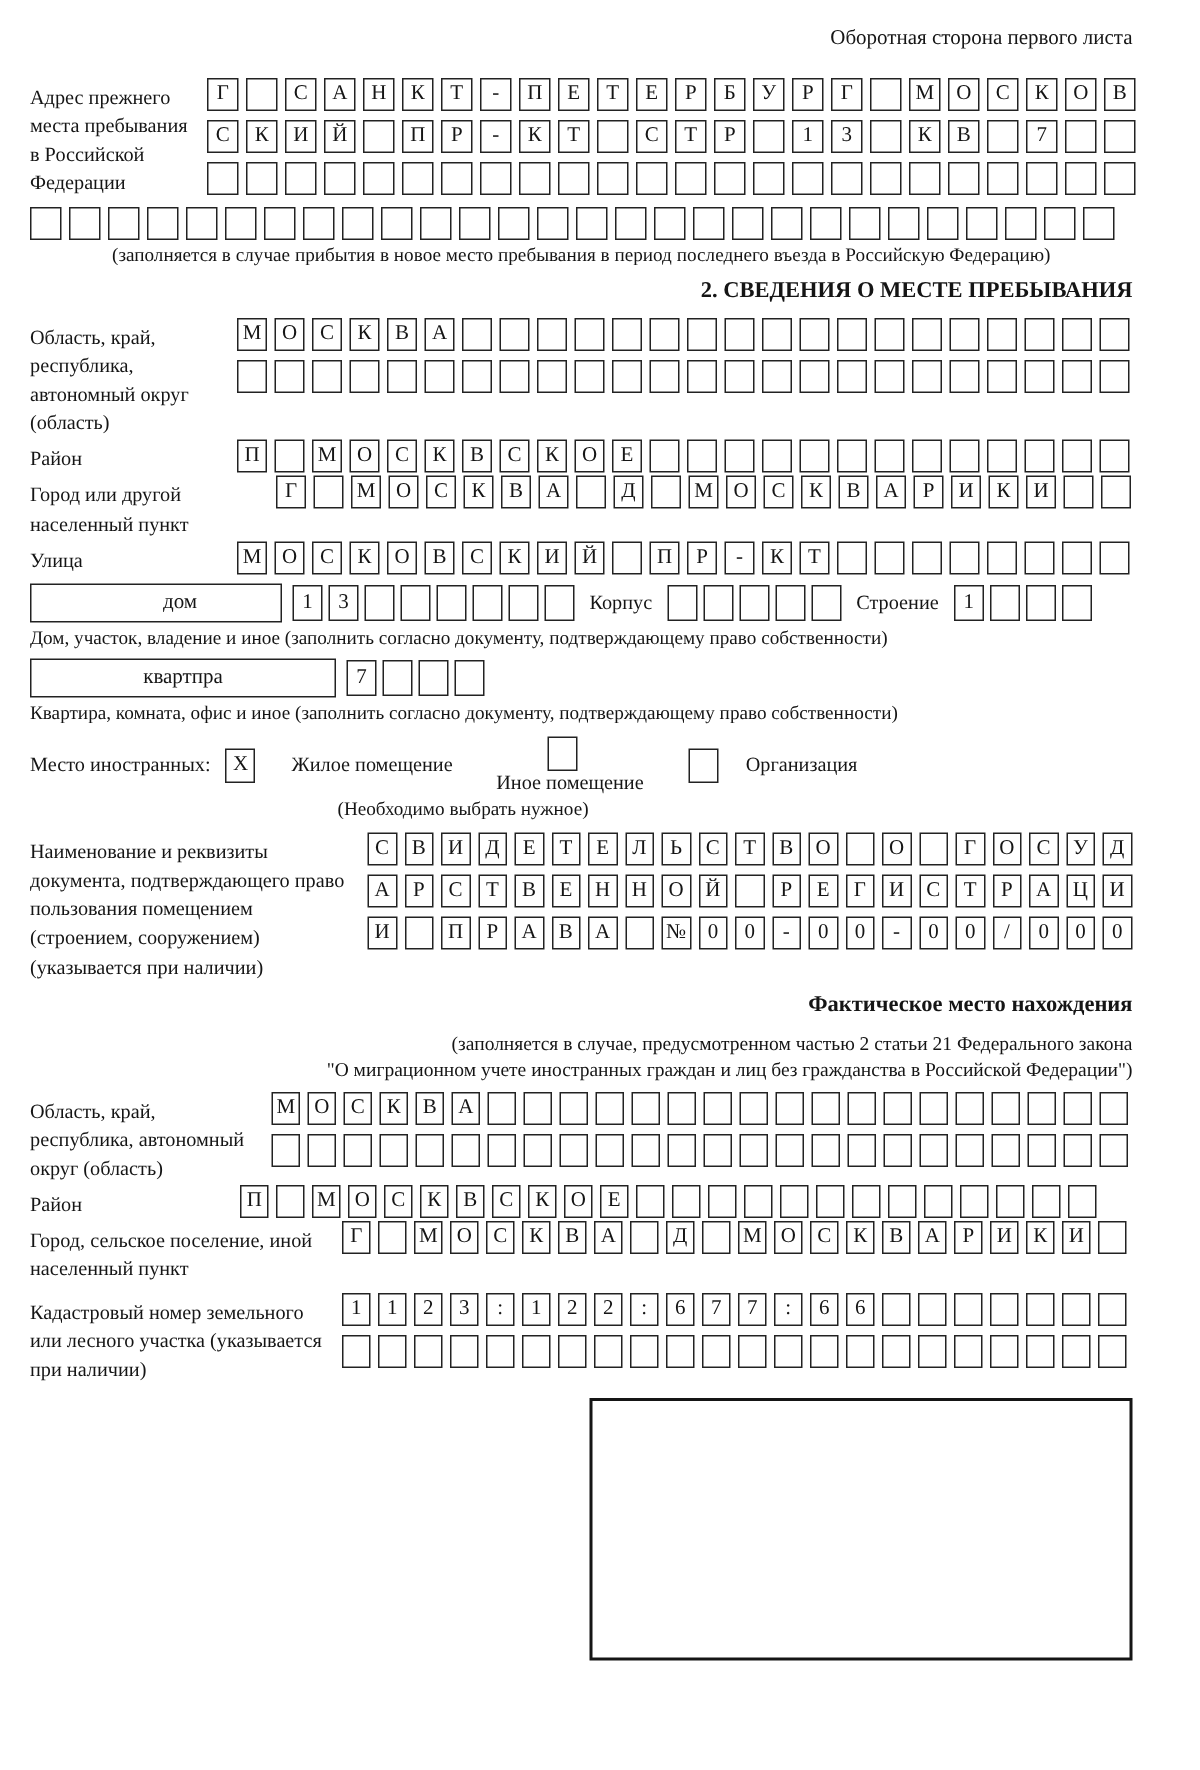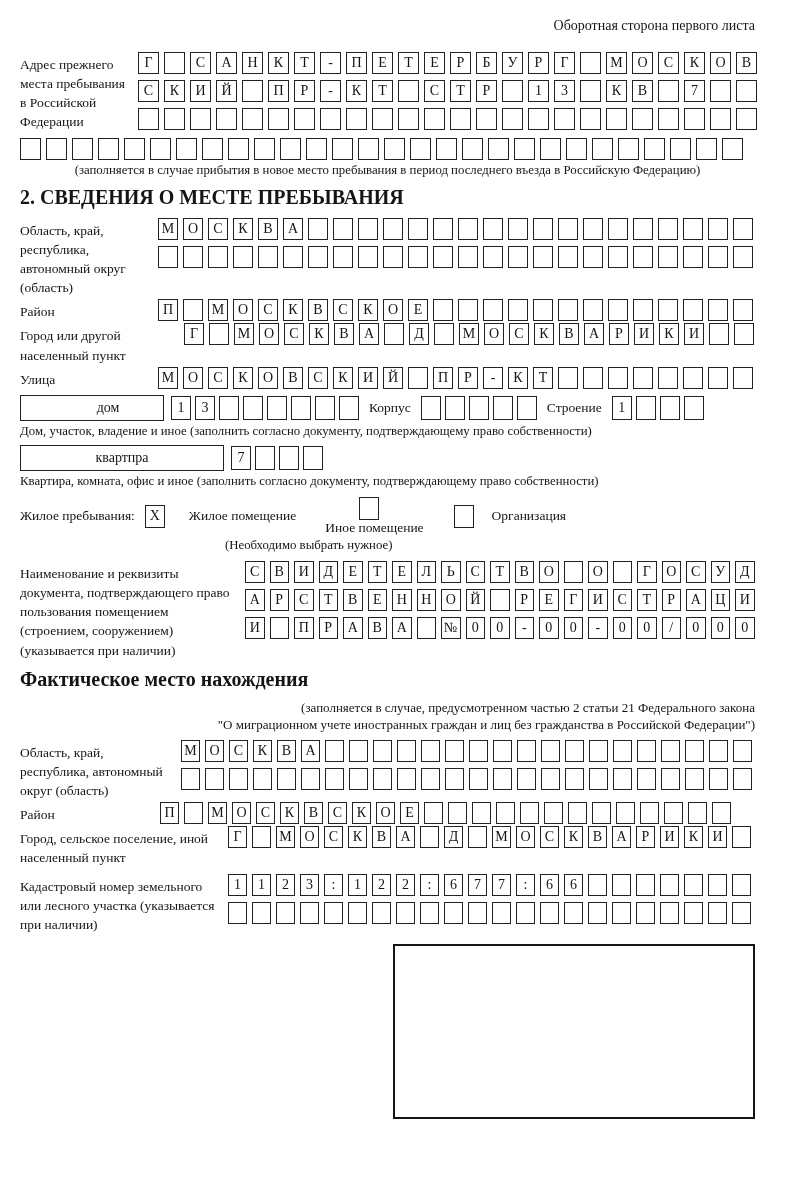--- a/index.html
+++ b/index.html
@@ -29,21 +29,21 @@
     width:var(--bw,20px); height:22px;
     border:1.6px solid #222;
     display:flex; align-items:center; justify-content:center;
     font-size:14px; line-height:1;
   }
   .g-prev{ --bw:21px; --gap:5px; }
   .g-sec2{ --bw:20px; --gap:5px; }
   .g-doc{ --bw:19.5px; --gap:5px; }
   .g-act{ --bw:19px; --gap:5px; }
   .caption{ font-size:12.8px; text-align:center; margin:3px 0 6px 0; }
-  .sec-title{ font-size:20px; font-weight:bold; text-align:left; margin:8px 0 9px 0; }
+  .sec-title{ font-size:15px; font-weight:bold; text-align:right; margin:8px 0 9px 0; }
   .wide-cell{
     box-sizing:border-box; border:1.6px solid #222; height:26px;
     display:flex; align-items:center; justify-content:center;
     font-size:14px; flex:none;
   }
   .hrow{ display:flex; align-items:center; gap:7px; margin:6px 0 2px 0; }
   .hrow .cb{ height:24px; }
   .inline-lbl{ font-size:13.5px; padding:0 3px; }
   .stayrow{ display:flex; align-items:center; margin:8px 0 2px 0; font-size:13.5px; }
   .opt{ display:flex; align-items:center; }
@@ -319,21 +319,21 @@
       <span class="cb"></span>
       <span class="cb"></span>
       <span class="cb"></span>
       <span class="cb"></span>
       <span class="cb"></span>
       <span class="cb"></span>
     </div>
 </div>
 
 <div class="hrow">
-  <div class="wide-cell" style="width:144px;padding-left:32px;">дом</div>
+  <div class="wide-cell" style="width:168px;padding-left:32px;">дом</div>
   <div class="boxrow g-sec2" style="--gap:4px;">
       <span class="cb">1</span>
       <span class="cb">3</span>
       <span class="cb"></span>
       <span class="cb"></span>
       <span class="cb"></span>
       <span class="cb"></span>
       <span class="cb"></span>
       <span class="cb"></span>
     </div>
@@ -360,21 +360,21 @@
   <div class="boxrow g-sec2" style="--gap:4px;">
       <span class="cb">7</span>
       <span class="cb"></span>
       <span class="cb"></span>
       <span class="cb"></span>
     </div>
 </div>
 <div class="caption" style="text-align:left;">Квартира, комната, офис и иное (заполнить согласно документу, подтверждающему право собственности)</div>
 
 <div class="stayrow">
-  <span style="margin-right:10px;">Жилое пребывания:</span>
+  <span style="margin-right:10px;">Место иностранных:</span>
   <span class="opt">
     <span class="optbox">
         <span class="cb">X</span>
       </span>
     <span style="margin-left:24px;">Жилое помещение</span>
   </span>
   <span class="opt" style="margin-left:19px;flex-direction:column;">
     <span class="optbox">
         <span class="cb"></span>
       </span>

